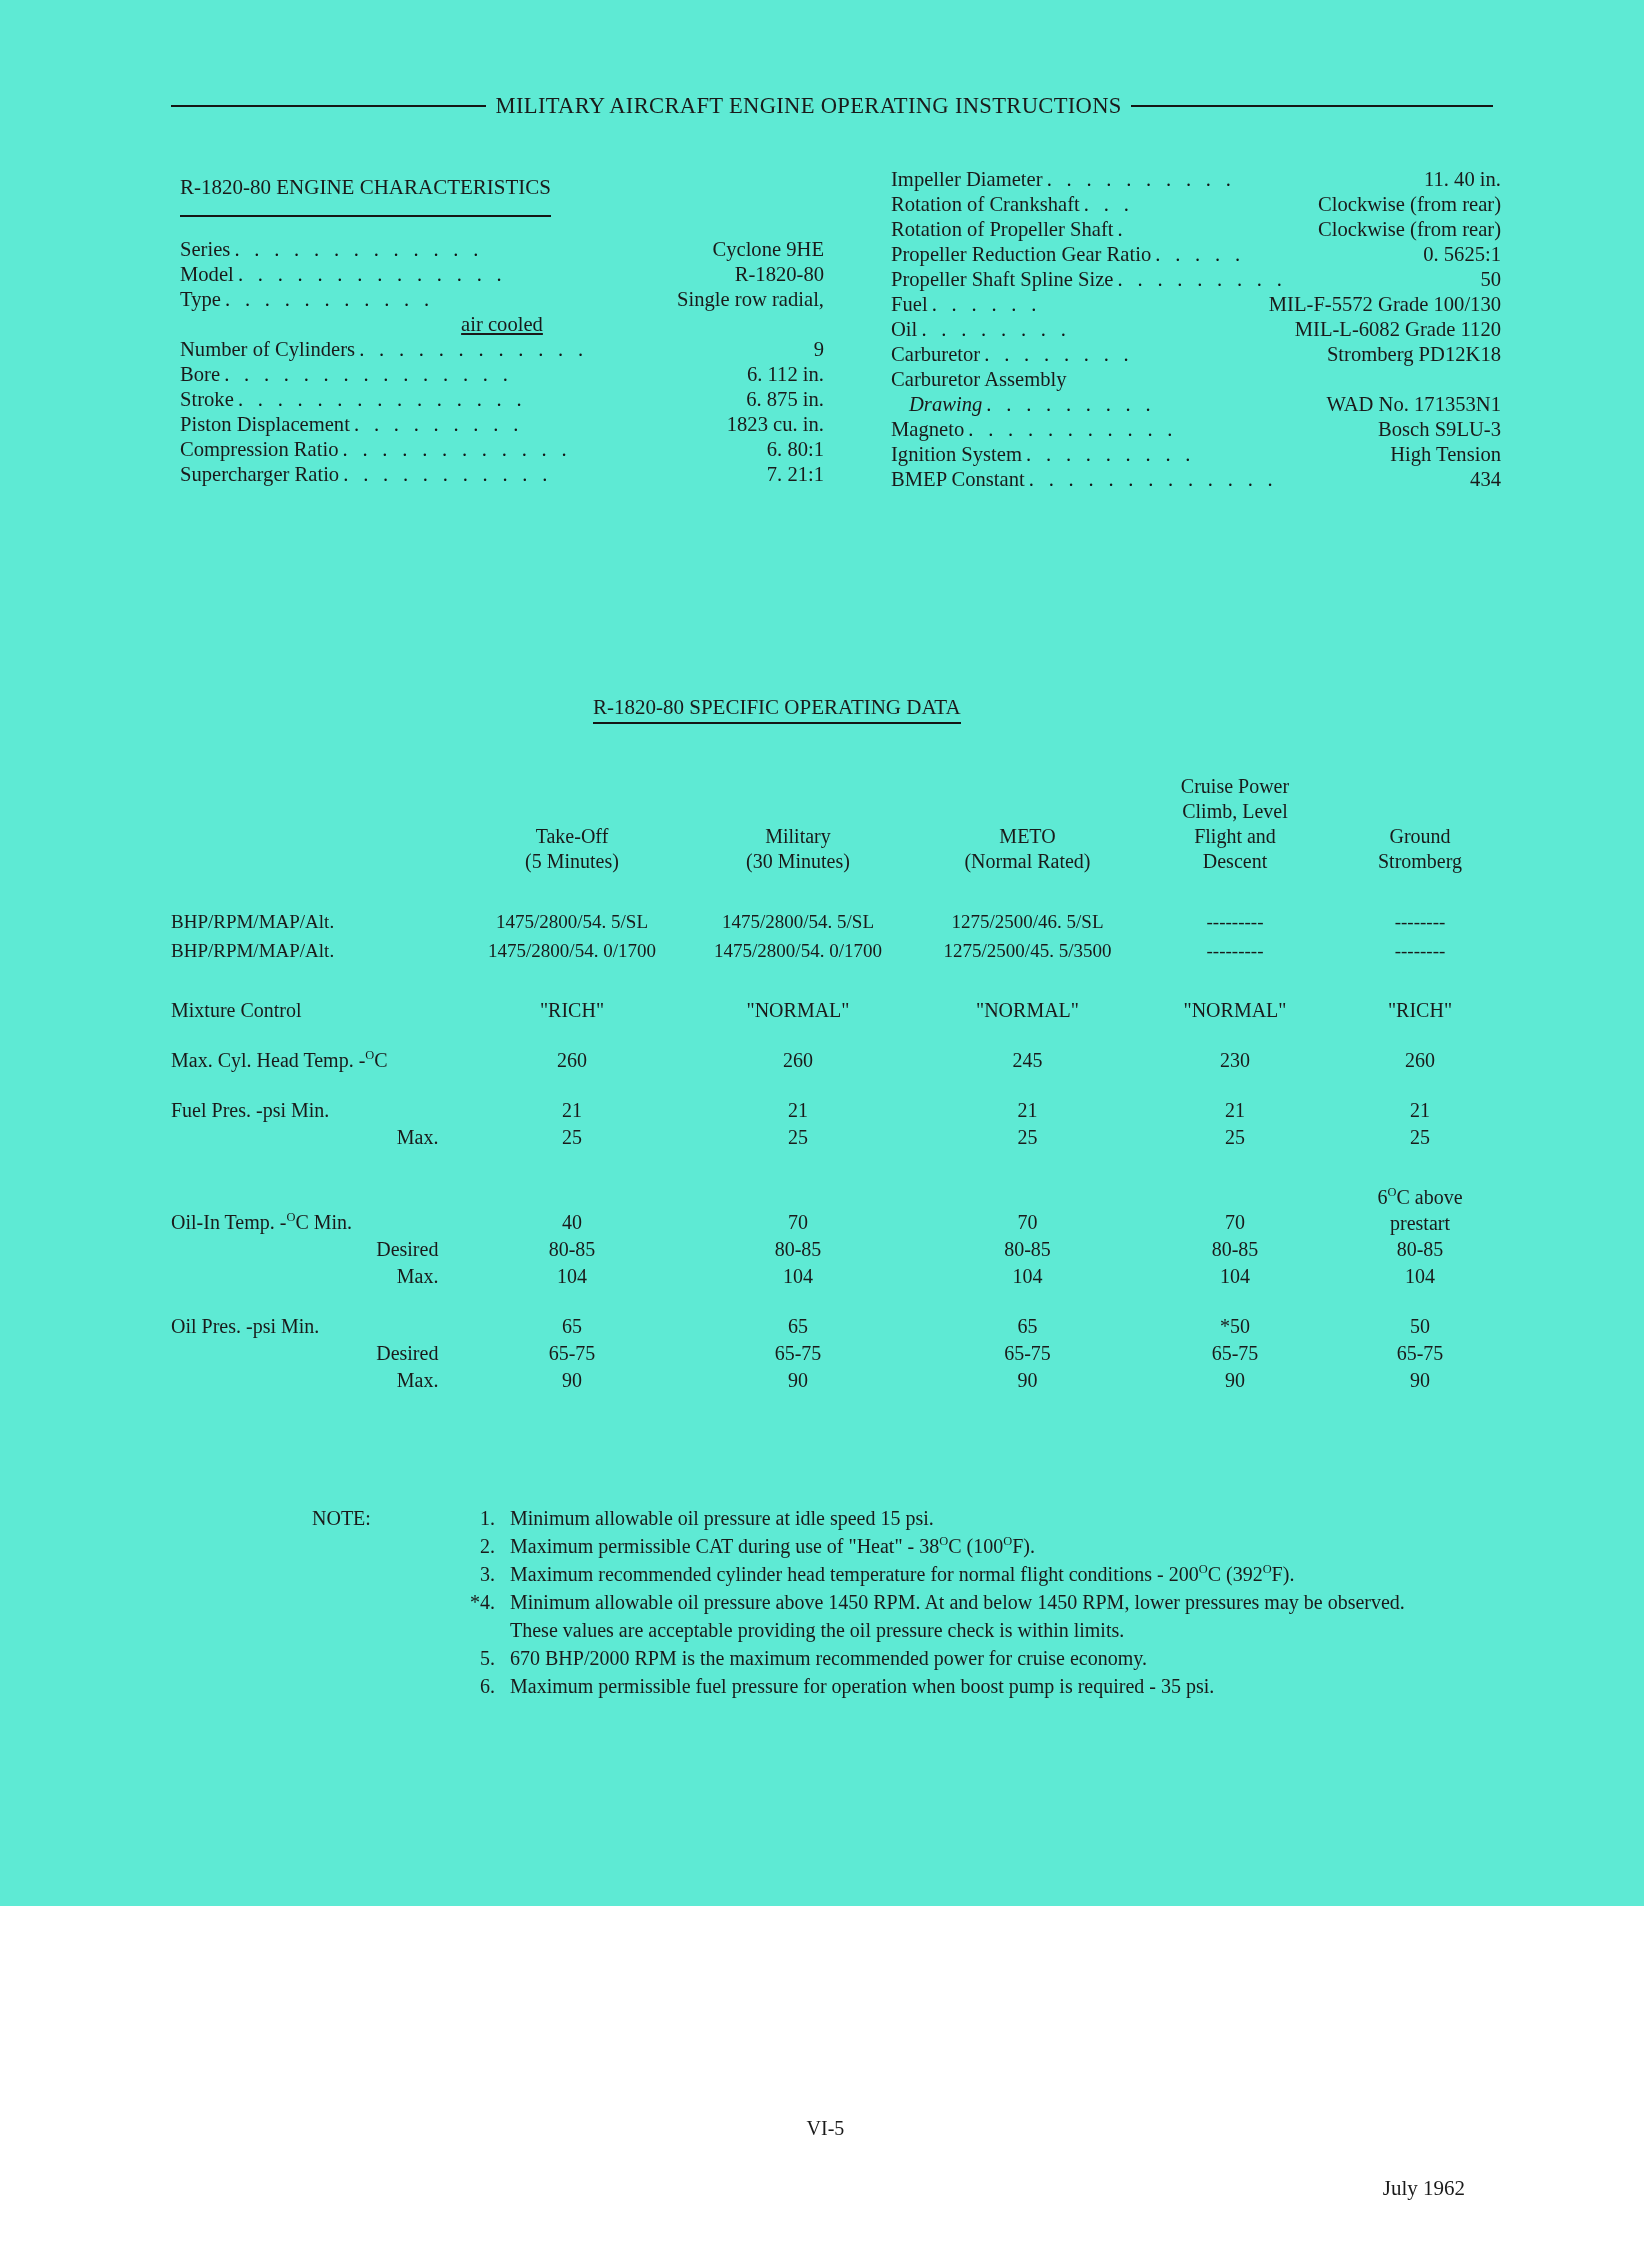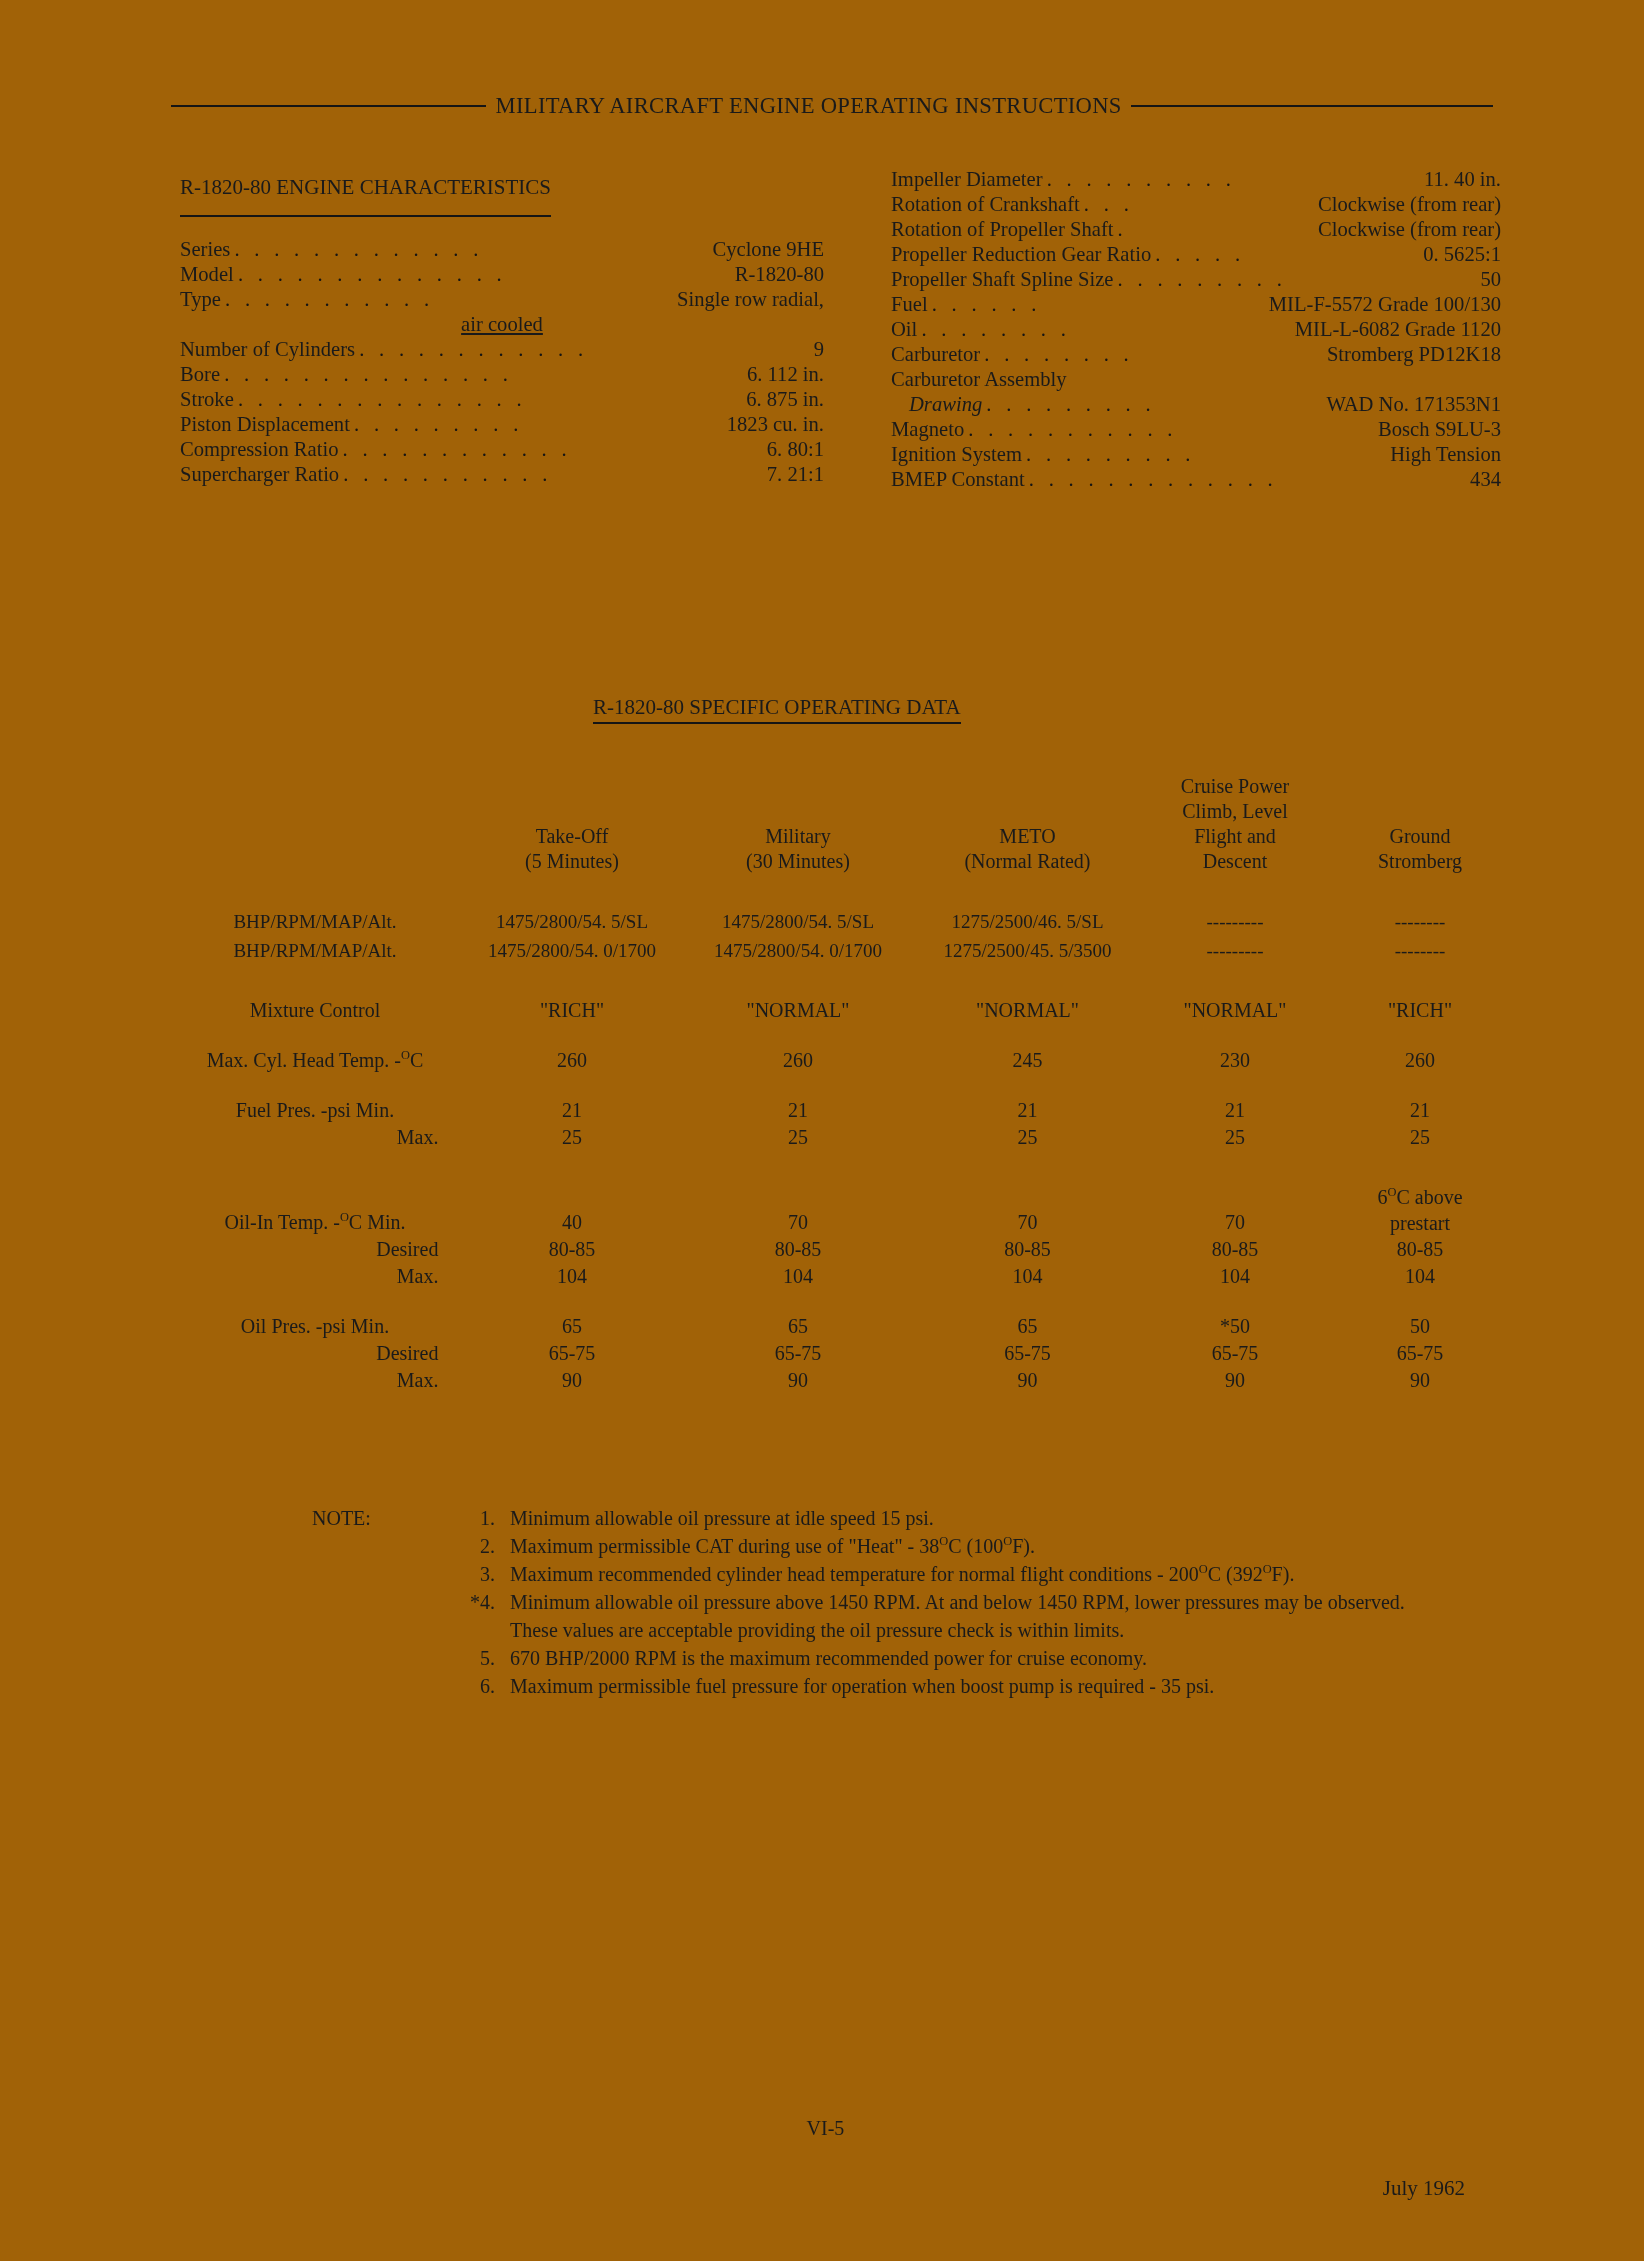--- a/index.html
+++ b/index.html
@@ -12,22 +12,22 @@
     height: 2261px;
     font-family: "Liberation Serif", "DejaVu Serif", serif;
     color: #1a1a1a;
     position: relative;
     overflow: hidden;
   }
   .page {
     position: absolute;
     left: 0; top: 0;
     width: 1645px;
-    height: 2261px;
-    background: #a16207;
+    height: 1906px;
+    background: #5eead4;
   }
 
   
   .header {
     position: absolute;
     left: 171px;
     top: 93px;
     width: 1322px;
     display: flex;
     align-items: center;
@@ -132,21 +132,21 @@
 
   .hdr-cell {
     text-align: center;
     line-height: 25px;
     padding-bottom: 6.9px;
     white-space: nowrap;
   }
   .hdr-cell .l { display: block; }
 
   .rowlabel {
-    text-align: center;
+    text-align: left;
     white-space: nowrap;
     padding-right: 5.5px;
   }
   .rowlabel.r { text-align: right; padding-right: 20.6px; }
   .datacell {
     text-align: center;
     white-space: nowrap;
   }
   tr.bhp td { padding-top: 1.4px; line-height: 27px; font-size: 19px; }
   tr.spacer-lg td { height: 33px; }

